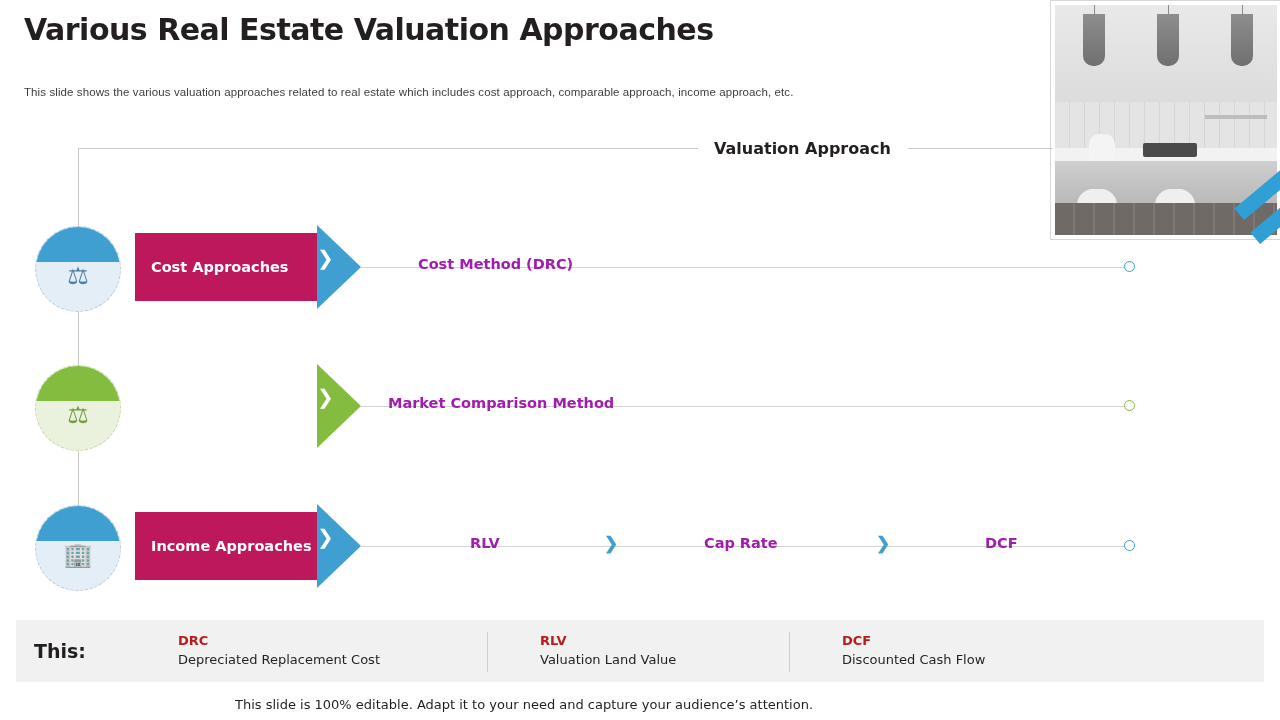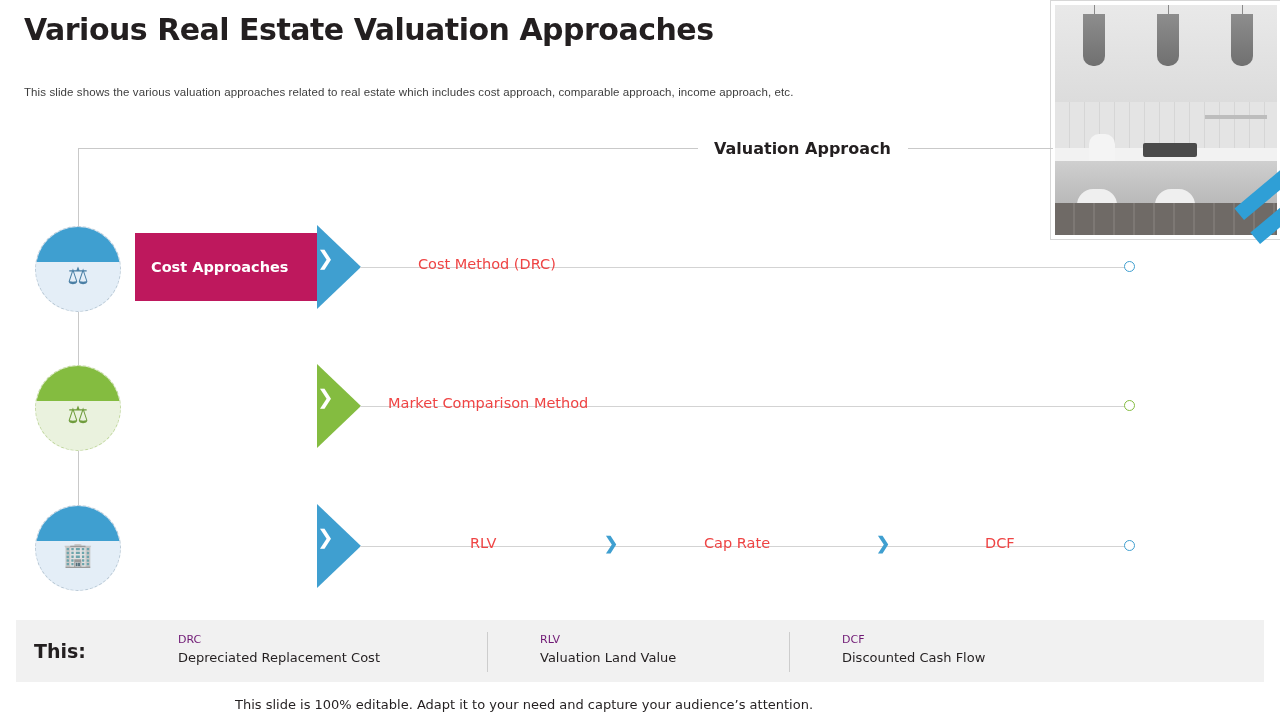--- a/index.html
+++ b/index.html
@@ -264,22 +264,23 @@
     border: 1.5px solid #3f9fd0;
     background: #ffffff;
     box-sizing: border-box;
   }
   .end-dot.green { border-color: #84bc40; }
 
   .step-text {
     position: absolute;
     top: 50px;
     font-size: 14.5px;
-    color: #ef4444;
-    font-family: "DejaVu Sans", sans-serif;
+    color: #a21caf;
+    font-family: "DejaVu Sans", sans-serif;
+    font-weight: bold;
   }
   .chev {
     position: absolute;
     top: 48px;
     font-size: 17px;
     color: #3f9fd0;
     font-weight: bold;
   }
 
   
@@ -295,23 +296,23 @@
     position: absolute;
     left: 34px;
     top: 640px;
     font-size: 19px;
     font-weight: bold;
     color: #231f20;
     font-family: "DejaVu Sans", sans-serif;
   }
   .note-item { position: absolute; top: 633px; }
   .note-abbr {
-    font-size: 11px;
-    font-weight: normal;
-    color: #701a75;
+    font-size: 13px;
+    font-weight: bold;
+    color: #b91c1c;
     font-family: "DejaVu Sans", sans-serif;
   }
   .note-desc {
     font-size: 13px;
     color: #231f20;
     margin-top: 4px;
     font-family: "DejaVu Sans", sans-serif;
   }
   .note-div {
     position: absolute;
@@ -388,20 +389,23 @@
   <div class="step-line"></div>
   <div class="end-dot green"></div>
   <div class="step-text" style="left:388px;">Market Comparison Method</div>
 </div>
 
 <div class="row row-3">
   <div class="badge">
     <div class="badge-cap"></div>
     <div class="badge-icon">🏢</div>
   </div>
+  <div class="banner">
+    <span class="banner-text">Income Approaches</span>
+  </div>
   <div class="banner-head"></div>
   <div class="banner-notch">❯</div>
   <div class="step-line"></div>
   <div class="end-dot"></div>
   <div class="step-text" style="left:470px;">RLV</div>
   <div class="chev" style="left:604px;">❯</div>
   <div class="step-text" style="left:704px;">Cap Rate</div>
   <div class="chev" style="left:876px;">❯</div>
   <div class="step-text" style="left:985px;">DCF</div>
 </div>

